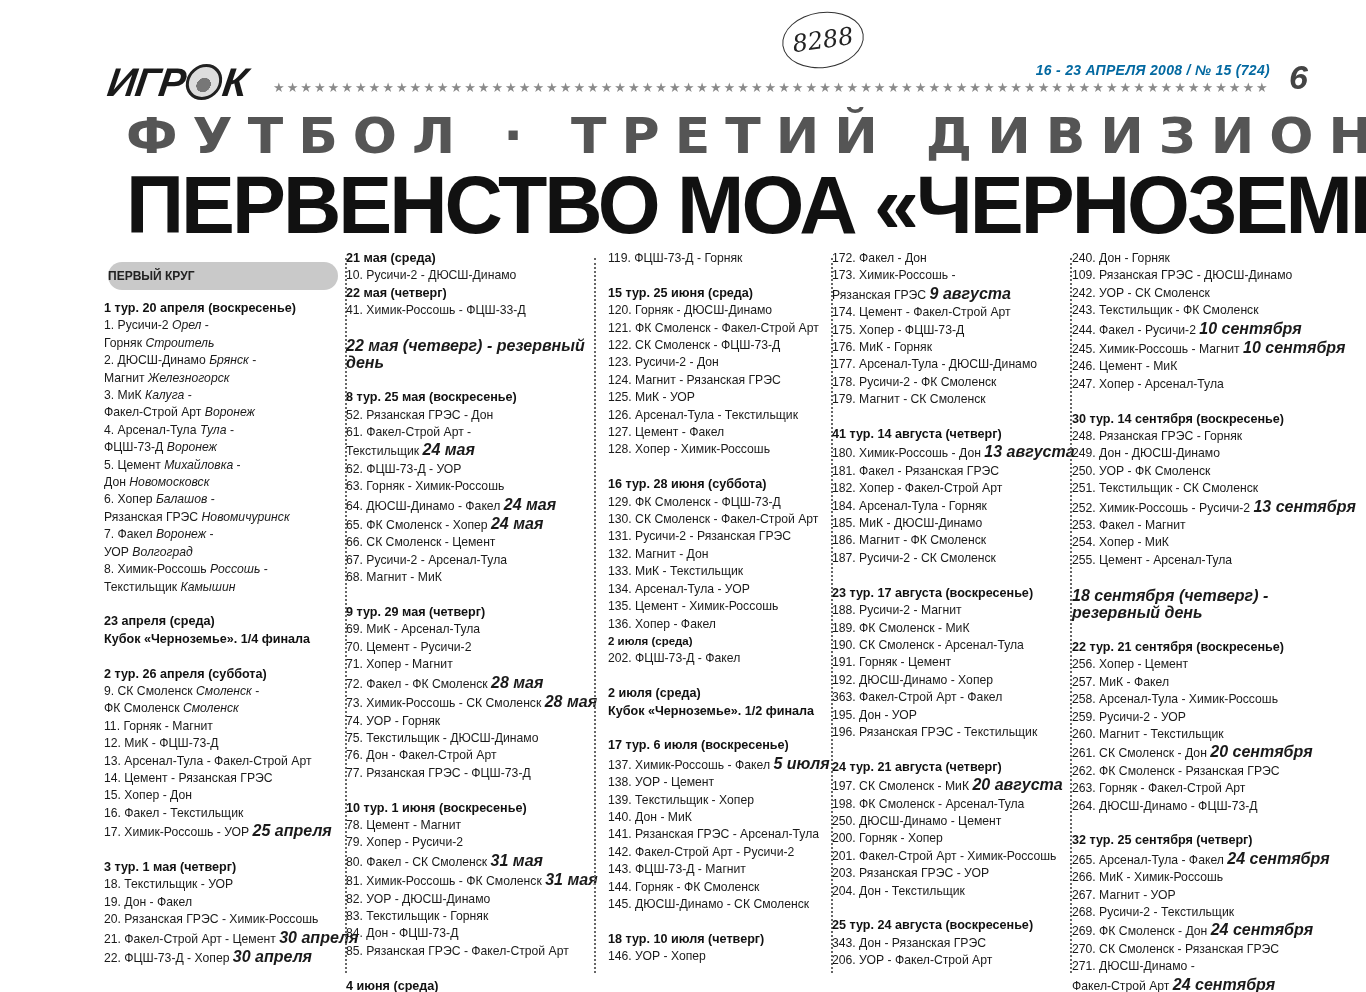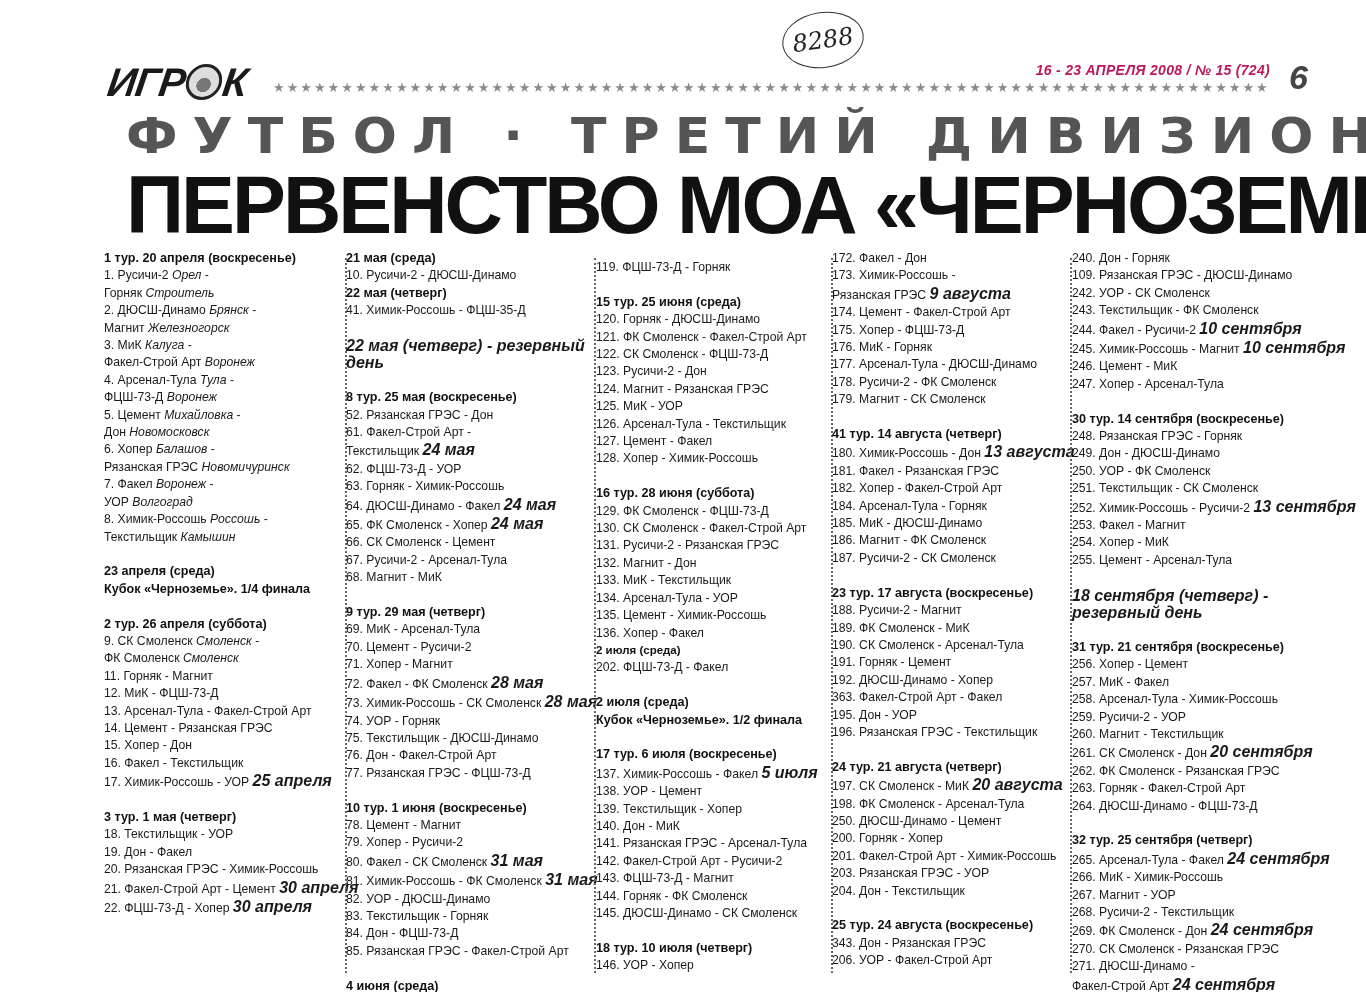--- a/index.html
+++ b/index.html
@@ -24,21 +24,21 @@
     display: inline-block; width: 36px; height: 36px; border-radius: 50%;
     border: 3px solid #222; vertical-align: -4px; margin: 0 1px;
     background: radial-gradient(circle at 50% 60%, #777 0 30%, #ddd 31% 100%);
   }
   .stars {
     position: absolute; left: 165px; top: 18px; right: 40px; height: 16px;
     color: #8a8a8a; font-size: 13px; letter-spacing: 2px; overflow: hidden; white-space: nowrap;
   }
   .issue {
     position: absolute; right: 38px; top: 0; font-weight: 900; font-style: italic;
-    font-size: 14px; color: #be185d; letter-spacing: 0.3px;
+    font-size: 14px; color: #0369a1; letter-spacing: 0.3px;
   }
   .page-num {
     position: absolute; right: 0; top: -4px; font-weight: 900; font-style: italic;
     font-size: 34px; color: #444;
   }
 
   .title1 {
     position: absolute; left: 126px; top: 104px; width: 1170px;
     font-family: "DejaVu Sans", sans-serif; font-weight: bold; font-size: 52px;
     letter-spacing: 15px; color: #555; line-height: 64px; white-space: nowrap;
@@ -51,21 +51,21 @@
     transform: scaleX(0.985); transform-origin: left;
   }
 
   .columns { position: absolute; left: 104px; top: 250px; width: 1220px; height: 730px; }
   .col {
     position: absolute; top: 0; height: 725px; 
     font-size: 12.2px; line-height: 17.4px;
   }
   .col.c1 { left: 0; width: 240px; }
   .col.c2 { left: 242px; width: 246px; }
-  .col.c3 { left: 492px; width: 234px; margin-top: 9px; }
+  .col.c3 { left: 504px; width: 234px; }
   .col.c4 { left: 728px; width: 236px; }
   .col.c5 { left: 968px; width: 238px; }
   .divider {
     position: absolute; top: 8px; width: 0; height: 715px;
     border-left: 2px dotted #666;
   }
   .section-bar {
     margin: 12px 6px 10px 4px; height: 28px; line-height: 28px;
     background: #c9c9c9; border-radius: 14px;
     font-weight: bold; font-size: 12px; color: #222;
@@ -87,20 +87,21 @@
   <div class="stars">★★★★★★★★★★★★★★★★★★★★★★★★★★★★★★★★★★★★★★★★★★★★★★★★★★★★★★★★★★★★★★★★★★★★★★★★★★★★</div>
   <div class="issue">16 - 23 АПРЕЛЯ 2008 / № 15 (724)</div>
   <div class="page-num">6</div>
 </div>
 
 <div class="title1">ФУТБОЛ · ТРЕТИЙ ДИВИЗИОН</div>
 <div class="title2">ПЕРВЕНСТВО МОА «ЧЕРНОЗЕМЬЕ»</div>
 
 <div class="columns">
   <div class="col c1">
+      <div class="section-bar">ПЕРВЫЙ КРУГ</div>
       <div class="hdr">1 тур. 20 апреля (воскресенье)</div>
       <div class="match"><span>1. Русичи-2 </span><span class="it">Орел</span><span> -</span></div>
       <div class="match"><span>Горняк </span><span class="it">Строитель</span></div>
       <div class="match"><span>2. ДЮСШ-Динамо </span><span class="it">Брянск</span><span> -</span></div>
       <div class="match"><span>Магнит </span><span class="it">Железногорск</span></div>
       <div class="match"><span>3. МиК </span><span class="it">Калуга</span><span> -</span></div>
       <div class="match"><span>Факел-Строй Арт </span><span class="it">Воронеж</span></div>
       <div class="match"><span>4. Арсенал-Тула </span><span class="it">Тула</span><span> -</span></div>
       <div class="match"><span>ФЦШ-73-Д </span><span class="it">Воронеж</span></div>
       <div class="match"><span>5. Цемент </span><span class="it">Михайловка</span><span> -</span></div>
@@ -131,21 +132,21 @@
       <div class="match"><span>19. Дон - Факел</span></div>
       <div class="match"><span>20. Рязанская ГРЭС - Химик-Россошь</span></div>
       <div class="match"><span>21. Факел-Строй Арт - Цемент </span><span class="bi">30 апреля</span></div>
       <div class="match"><span>22. ФЦШ-73-Д - Хопер </span><span class="bi">30 апреля</span></div>
     </div>
   <div class="divider" style="left:241px"></div>
   <div class="col c2">
       <div class="hdr">21 мая (среда)</div>
       <div class="match"><span>10. Русичи-2 - ДЮСШ-Динамо</span></div>
       <div class="hdr">22 мая (четверг)</div>
-      <div class="match"><span>41. Химик-Россошь - ФЦШ-35-Д</span></div>
+      <div class="match"><span>41. Химик-Россошь - ФЦШ-33-Д</span></div>
       <div class="gap"></div>
       <div class="reserve">22 мая (четверг) - резервный день</div>
       <div class="gap"></div>
       <div class="hdr">8 тур. 25 мая (воскресенье)</div>
       <div class="match"><span>52. Рязанская ГРЭС - Дон</span></div>
       <div class="match"><span>61. Факел-Строй Арт -</span></div>
       <div class="match"><span>Текстильщик </span><span class="bi">24 мая</span></div>
       <div class="match"><span>62. ФЦШ-73-Д - УОР</span></div>
       <div class="match"><span>63. Горняк - Химик-Россошь</span></div>
       <div class="match"><span>64. ДЮСШ-Динамо - Факел </span><span class="bi">24 мая</span></div>
@@ -281,21 +282,21 @@
       <div class="match"><span>249. Дон - ДЮСШ-Динамо</span></div>
       <div class="match"><span>250. УОР - ФК Смоленск</span></div>
       <div class="match"><span>251. Текстильщик - СК Смоленск</span></div>
       <div class="match"><span>252. Химик-Россошь - Русичи-2 </span><span class="bi">13 сентября</span></div>
       <div class="match"><span>253. Факел - Магнит</span></div>
       <div class="match"><span>254. Хопер - МиК</span></div>
       <div class="match"><span>255. Цемент - Арсенал-Тула</span></div>
       <div class="gap"></div>
       <div class="reserve">18 сентября (четверг) - резервный день</div>
       <div class="gap"></div>
-      <div class="hdr">31 тур. 21 сентября (воскресенье)</div>
+      <div class="hdr">22 тур. 21 сентября (воскресенье)</div>
       <div class="match"><span>256. Хопер - Цемент</span></div>
       <div class="match"><span>257. МиК - Факел</span></div>
       <div class="match"><span>258. Арсенал-Тула - Химик-Россошь</span></div>
       <div class="match"><span>259. Русичи-2 - УОР</span></div>
       <div class="match"><span>260. Магнит - Текстильщик</span></div>
       <div class="match"><span>261. СК Смоленск - Дон </span><span class="bi">20 сентября</span></div>
       <div class="match"><span>262. ФК Смоленск - Рязанская ГРЭС</span></div>
       <div class="match"><span>263. Горняк - Факел-Строй Арт</span></div>
       <div class="match"><span>264. ДЮСШ-Динамо - ФЦШ-73-Д</span></div>
       <div class="gap"></div>

